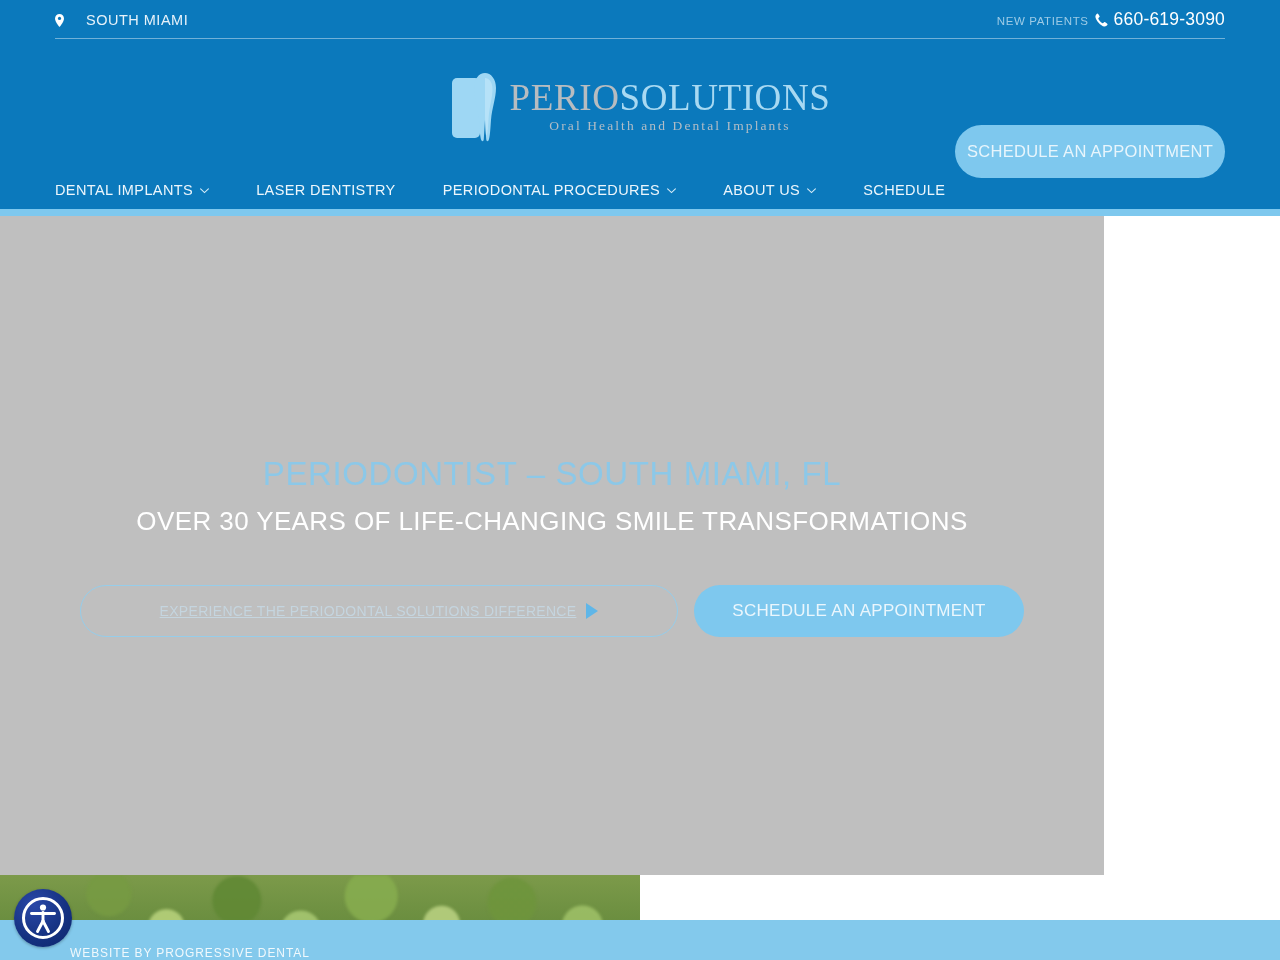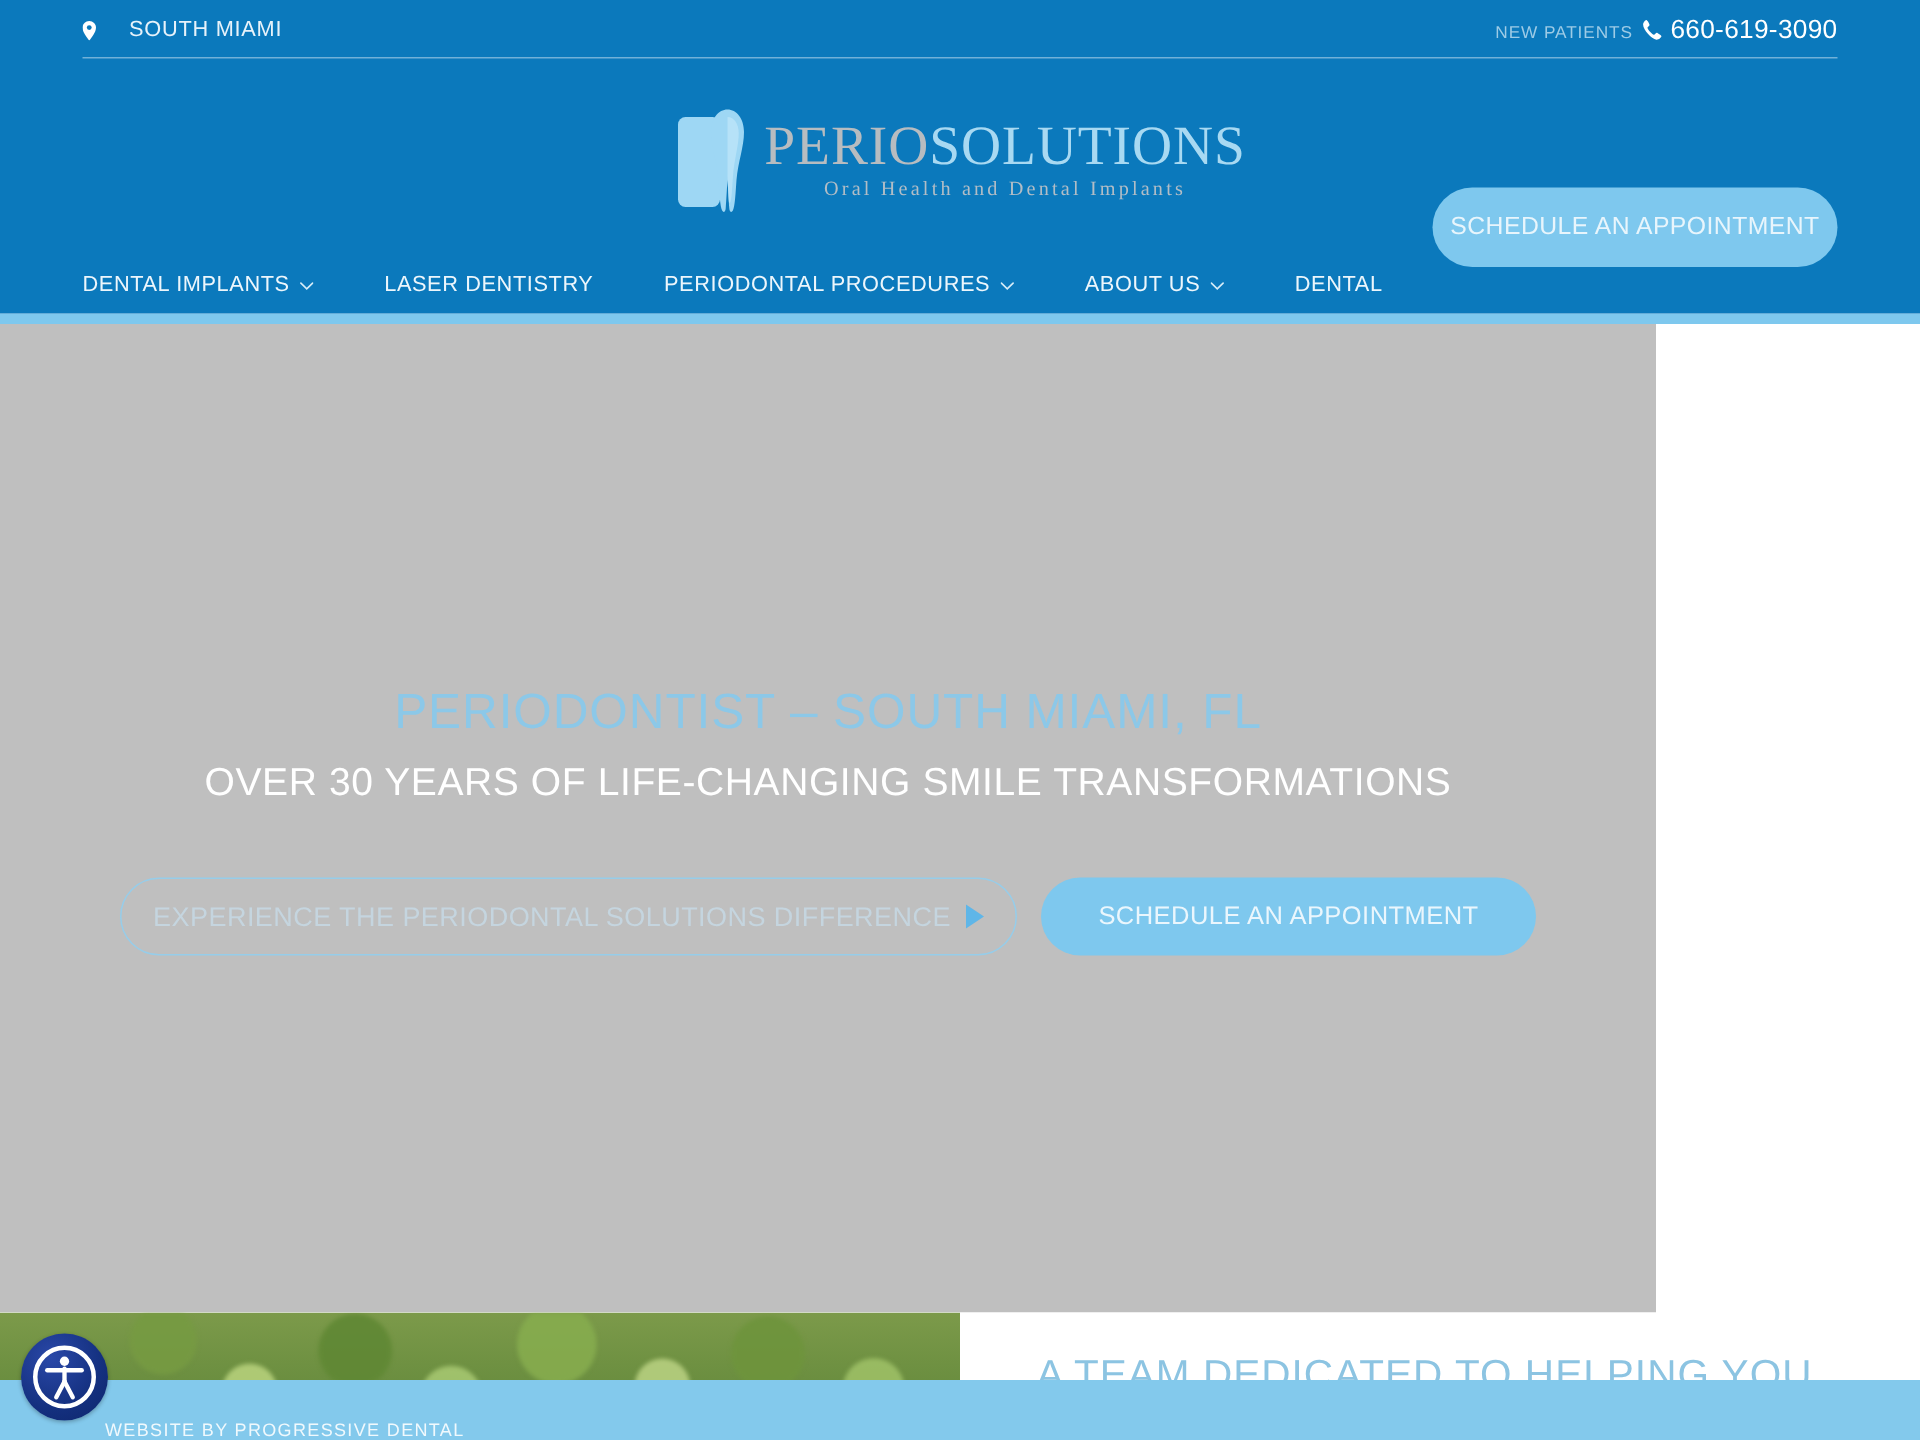--- a/index.html
+++ b/index.html
@@ -267,23 +267,24 @@
     border: 1.5px solid #96cdea;
     border-radius: 26px;
     display: flex;
     align-items: center;
     justify-content: center;
     gap: 10px;
     cursor: pointer;
   }
   .btn-outline .lbl {
     color: rgba(198,216,228,0.85);
-    font-size: 18px;
+    font-size: 14px;
     letter-spacing: 0.3px;
     white-space: nowrap;
+    text-decoration: underline;
   }
   .play-tri {
     width: 0; height: 0;
     border-left: 12px solid #5fb6e8;
     border-top: 8px solid transparent;
     border-bottom: 8px solid transparent;
     display: inline-block;
   }
 
   .btn-solid {
@@ -467,21 +468,21 @@
       <div class="nav-item">
         <span>ABOUT US</span>
         <span class="caret">
           <svg width="9" height="6" viewBox="0 0 9 6">
               <path d="M0.6 0.8 L4.5 4.6 L8.4 0.8" stroke="#d6ecf8" stroke-width="1.1" fill="none" stroke-linecap="round"></path>
             </svg>
         </span>
       </div>
 
       <div class="nav-item">
-        <span>DENTAL</span>
+        <span>SCHEDULE</span>
       </div>
 
     </nav>
 
     <div class="header-cta">
       <span>SCHEDULE AN APPOINTMENT</span>
     </div>
 
   </header>
 
@@ -503,23 +504,20 @@
           <span class="lbl">SCHEDULE AN APPOINTMENT</span>
         </div>
 
       </div>
     </div>
   </section>
 
   <section class="below">
     <div class="below-photo">
       <div class="foliage"></div>
-    </div>
-    <div class="below-text">
-      <h2 class="below-heading">A TEAM DEDICATED TO HELPING YOU</h2>
     </div>
   </section>
 
   <div class="footer-bar">
     <span class="footer-credit">WEBSITE BY PROGRESSIVE DENTAL</span>
   </div>
 
   <div class="a11y">
     <span>
       <svg width="44" height="44" viewBox="0 0 44 44">

